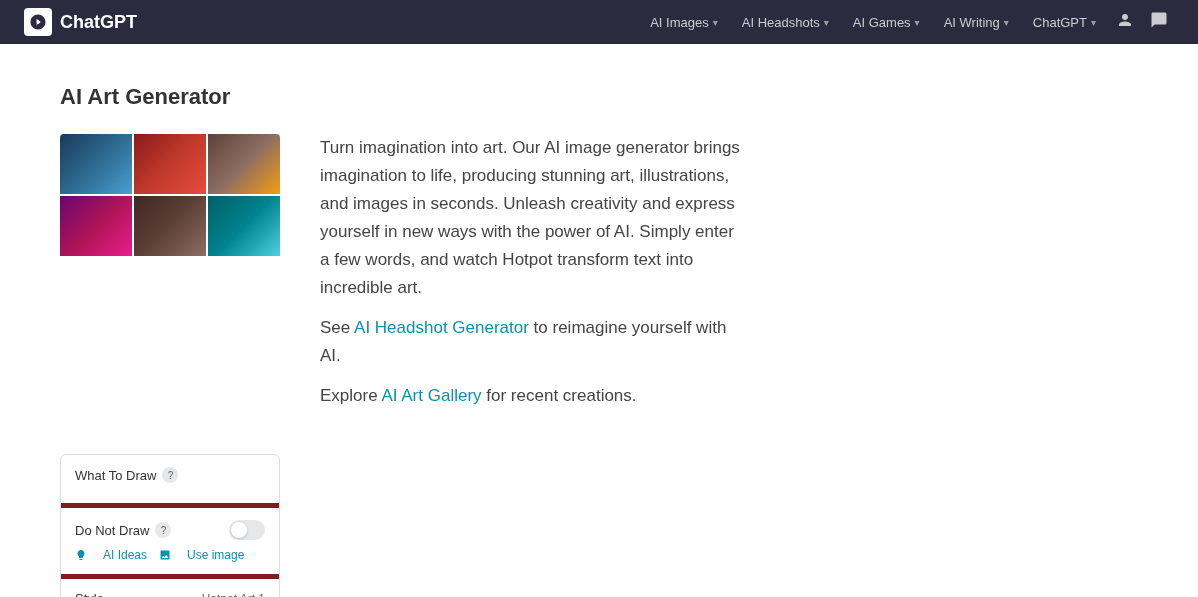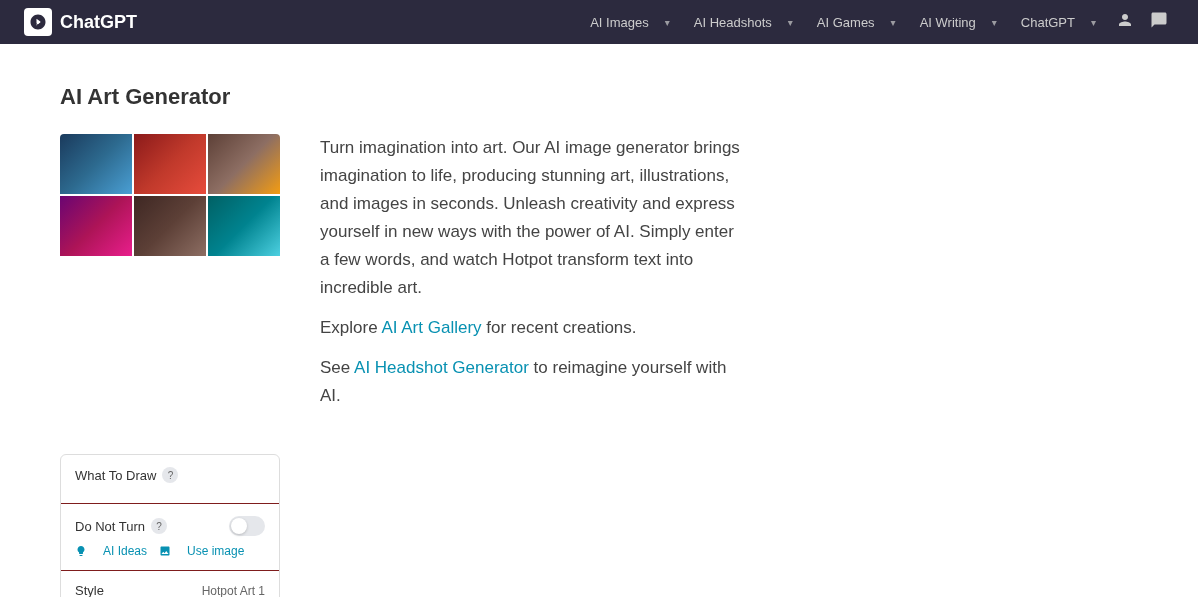--- a/index.html
+++ b/index.html
@@ -30,21 +30,21 @@
     }
     .nav-items {
       display: flex; align-items: center; gap: 4px;
     }
     .nav-item {
       color: #ccc;
       font-size: 13px;
       padding: 6px 10px;
       border-radius: 4px;
       cursor: pointer;
-      display: flex; align-items: center; gap: 16px;
+      display: flex; align-items: center; gap: 4px;
       white-space: nowrap;
     }
     .nav-chevron { font-size: 10px; opacity: 0.7; }
     .nav-icon-btn {
       color: #ccc; cursor: pointer; padding: 6px;
       border-radius: 4px; font-size: 16px;
     }
 
     
     .main {
@@ -107,21 +107,21 @@
     .form-panel {
       width: 220px;
       border: 1px solid #ddd;
       border-radius: 6px;
       background: white;
       overflow: hidden;
       margin-left: 0;
     }
 
     .form-section {
-      border-bottom: 1px solid #7f1d1d;
+      border-bottom: 5px solid #7f1d1d;
       padding: 12px 14px;
     }
     .form-section:last-child { border-bottom: none; }
 
     .section-header {
       display: flex; align-items: center; gap: 6px;
       font-size: 13px;
       font-weight: 500;
       color: #333;
       margin-bottom: 8px;
@@ -293,42 +293,42 @@
       <div class="art-cell art-cell-2"></div>
       <div class="art-cell art-cell-3"></div>
       <div class="art-cell art-cell-4"></div>
       <div class="art-cell art-cell-5"></div>
       <div class="art-cell art-cell-6"></div>
     </div>
 
     <div class="description">
       <p class="desc-para">Turn imagination into art. Our AI image generator brings imagination to life, producing stunning art, illustrations, and images in seconds. Unleash creativity and express yourself in new ways with the power of AI. Simply enter a few words, and watch Hotpot transform text into incredible art.</p>
       <p class="desc-para">
-        <span>Explore </span><a class="desc-link">AI Art Gallery</a><span> for recent creations.</span>
+        <span>See </span><a class="desc-link">AI Headshot Generator</a><span> to reimagine yourself with AI.</span>
       </p>
       <p class="desc-para">
-        <span>See </span><a class="desc-link">AI Headshot Generator</a><span> to reimagine yourself with AI.</span>
+        <span>Explore </span><a class="desc-link">AI Art Gallery</a><span> for recent creations.</span>
       </p>
     </div>
 
   </div>
 
   <div class="form-panel">
 
     <div class="form-section">
       <div class="section-header">
         <span>What To Draw</span>
         <div class="help-icon">?</div>
       </div>
     </div>
 
     <div class="form-section">
       <div class="toggle-row">
         <div class="section-header" style="margin-bottom:0">
-          <span>Do Not Turn</span>
+          <span>Do Not Draw</span>
           <div class="help-icon">?</div>
         </div>
         <div class="toggle"></div>
       </div>
       <div class="link-row">
         <div class="link-item">
           <svg width="12" height="12" viewBox="0 0 24 24" fill="#0891b2">
               <path d="M9 21c0 .5.4 1 1 1h4c.6 0 1-.5 1-1v-1H9v1zm3-19C8.1 2 5 5.1 5 9c0 2.4 1.2 4.5 3 5.7V17c0 .5.5 1 1 1h6c.5 0 1-.5 1-1v-2.3c1.8-1.3 3-3.4 3-5.7 0-3.9-3.1-7-7-7z"></path>
             </svg>
           <span>AI Ideas</span>

